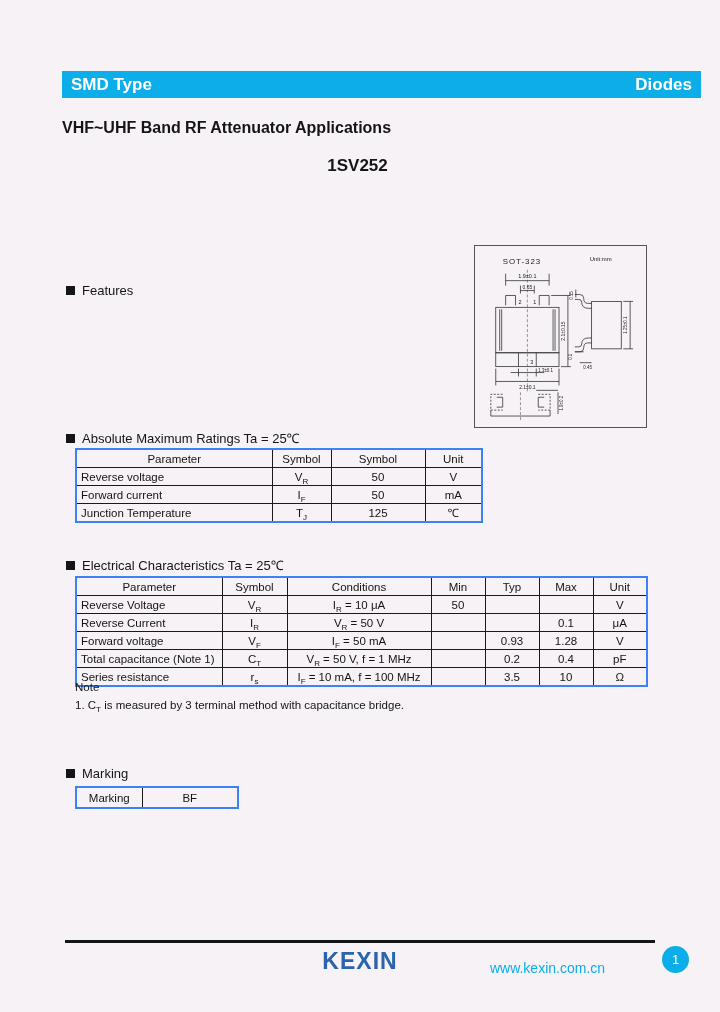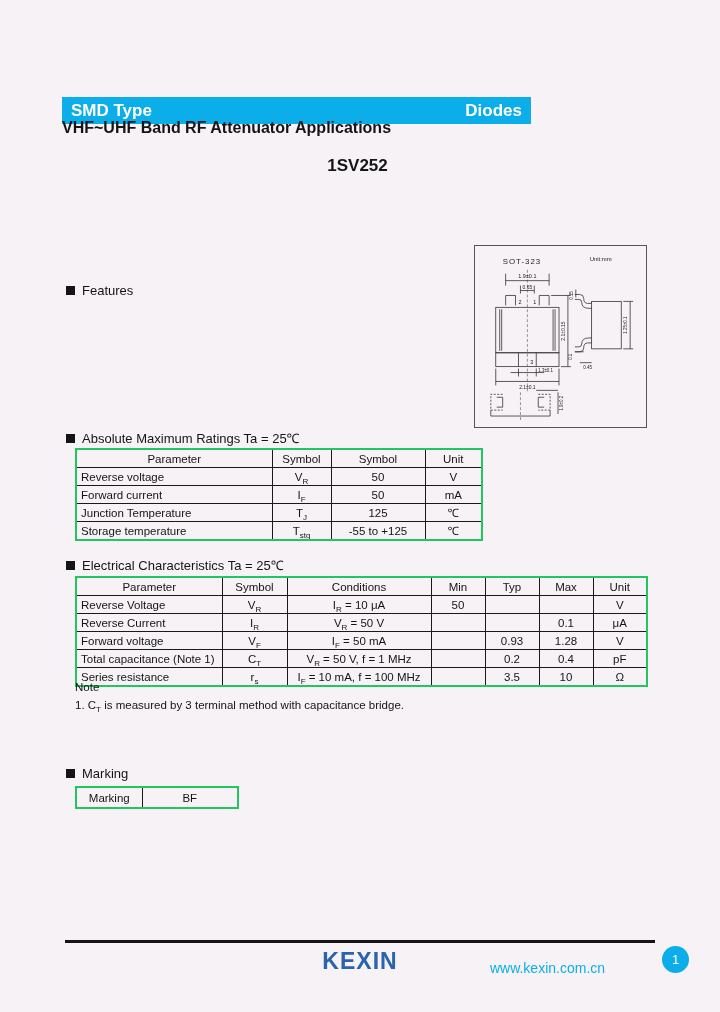--- a/index.html
+++ b/index.html
@@ -4,40 +4,40 @@
 <style>
   html,body{margin:0;padding:0;}
   body{
     width:720px;height:1012px;position:relative;overflow:hidden;
     background:#f6f2f6;color:#151515;
     font-family:"Liberation Sans", sans-serif;
   }
   .abs{position:absolute;}
   
   .topbar{
-    left:62px;top:71px;width:469px;height:27px;background:#0baee8;
+    left:62px;top:71px;width:639px;height:27px;background:#0baee8;
     color:#fff;font-weight:bold;font-size:17px;
     display:flex;justify-content:space-between;align-items:center;
-    padding:0 9px;box-sizing:border-box;margin-top:26px;
+    padding:0 9px;box-sizing:border-box;
   }
   
   .title-app{left:62px;top:119px;width:591px;font-size:16px;font-weight:bold;}
   .title-part{left:62px;top:156px;width:591px;text-align:center;font-size:17px;font-weight:bold;}
   
   .pkgbox{left:474px;top:245px;width:171px;height:181px;border:1px solid #555;}
   .pkgbox svg{display:block;}
   
   .sec{font-size:13px;display:flex;align-items:center;gap:7px;white-space:nowrap;}
   .sq{width:9px;height:9px;background:#151515;display:inline-block;flex:0 0 auto;}
   .sec-features{left:66px;top:283px;}
   .sec-amr{left:66px;top:429px;}
   .sec-ec{left:66px;top:556px;}
   .sec-marking{left:66px;top:766px;}
   
-  table{border-collapse:collapse;font-size:11.5px;border:2px solid #22c55e;table-layout:fixed;background:transparent;}
+  table{border-collapse:collapse;font-size:11.5px;border:2px solid #3b82f6;table-layout:fixed;background:transparent;}
   th,td{border:1px solid #1a1a1a;padding:0 4px;height:17px;font-weight:normal;text-align:center;white-space:nowrap;overflow:hidden;}
   td.cell-left{text-align:left;}
   sub{font-size:8px;line-height:0;}
   .tbl-amr{left:75px;top:448px;}
   .tbl-ec{left:75px;top:576px;}
   .tbl-mk{left:75px;top:786px;}
   .tbl-mk td{height:19px;}
   
   .note-label{left:75px;top:681px;font-size:11.5px;}
   .note-item{left:75px;top:699px;font-size:11.5px;}
@@ -179,26 +179,20 @@
     <td><span>I</span><sub>F</sub></td>
     <td>50</td>
     <td>mA</td>
   </tr>
   <tr>
     <td class="cell-left">Junction Temperature</td>
     <td><span>T</span><sub>J</sub></td>
     <td>125</td>
     <td>℃</td>
   </tr>
-  <tr>
-    <td class="cell-left">Storage temperature</td>
-    <td><span>T</span><sub>stg</sub></td>
-    <td>-55 to +125</td>
-    <td>℃</td>
-  </tr>
 </tbody>
   </table>
 
 <div class="abs sec sec-ec">
   <span class="sq"></span>
   <span>Electrical Characteristics Ta = 25℃</span>
 </div>
 
 <table class="abs tbl-ec">
   <colgroup>

